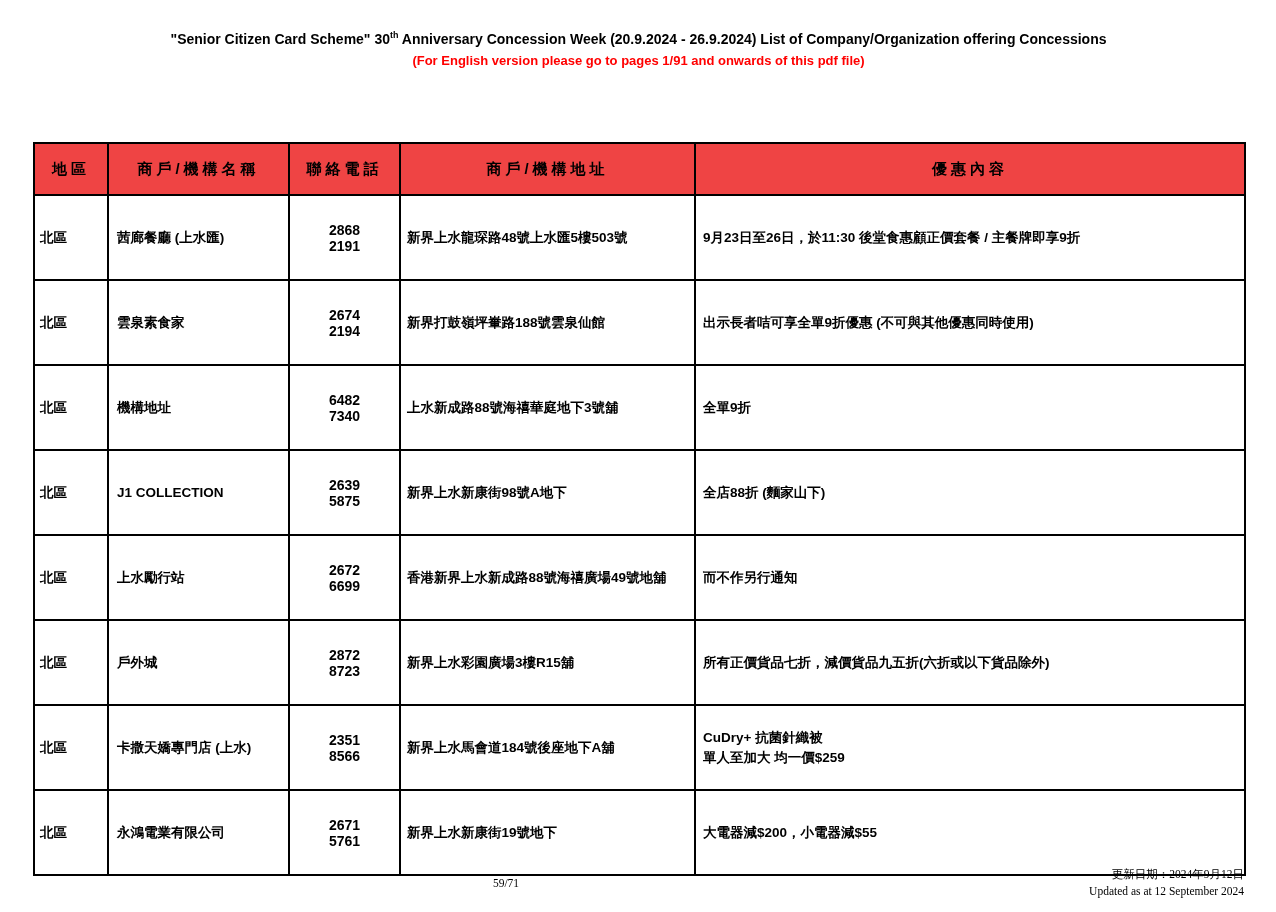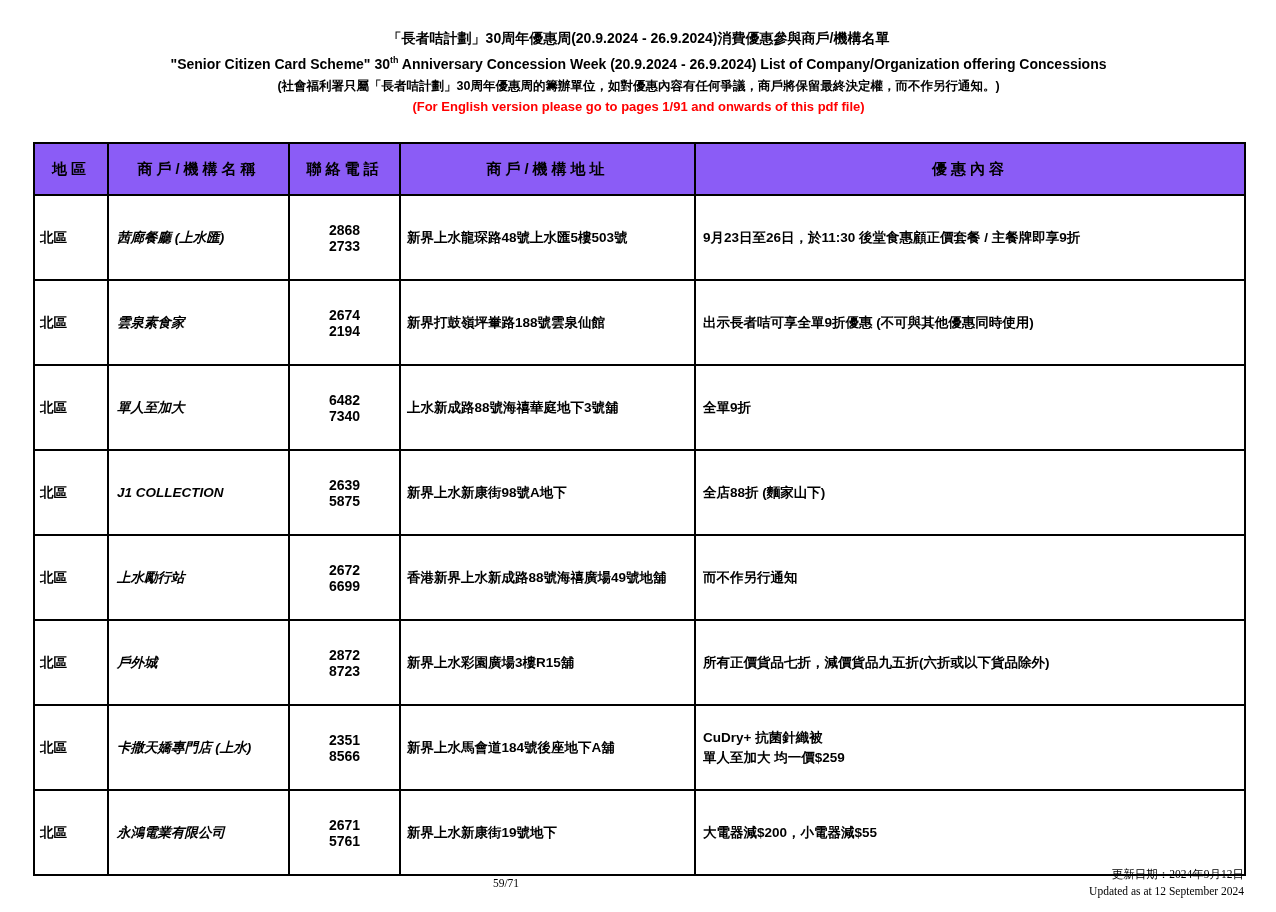--- a/index.html
+++ b/index.html
@@ -55,35 +55,35 @@
     border-collapse: collapse;
     table-layout: fixed;
   }
   .concession-table th,
   .concession-table td {
     border: 2px solid #000;
     font-weight: bold;
     overflow: hidden;
   }
   .concession-table th {
-    background: #8b5cf6;
+    background: #ef4444;
     height: 48px;
     font-size: 15px;
     letter-spacing: 4px;
     text-align: center;
     vertical-align: middle;
   }
   .concession-table td {
     height: 79px;
     font-size: 13.5px;
     vertical-align: middle;
     padding: 2px 22px;
   }
   td.cell-district { text-align: left; padding-left: 5px; }
-  td.cell-name     { text-align: left; padding-left: 8px; font-style: italic; }
+  td.cell-name     { text-align: left; padding-left: 8px; }
   td.cell-phone    { text-align: center; font-size: 14px; }
   td.cell-address  { text-align: left; padding-left: 6px; }
   td.cell-concession {
     text-align: left;
     padding-left: 7px;
     white-space: pre-line;
     line-height: 20px;
   }
   .footer-page {
     position: absolute;
@@ -101,23 +101,21 @@
     text-align: right;
     font-family: "Liberation Serif", serif;
     font-size: 11.5px;
     line-height: 17px;
   }
 </style>
 </head>
 <body>
 
 <div class="title-block">
-  <div class="title-zh">「長者咭計劃」30周年優惠周(20.9.2024 - 26.9.2024)消費優惠參與商戶/機構名單</div>
   <div class="title-en"><span>"Senior Citizen Card Scheme" 30</span><sup>th</sup><span> Anniversary Concession Week (20.9.2024 - 26.9.2024) List of Company/Organization offering Concessions</span></div>
-  <div class="note-zh">(社會福利署只屬「長者咭計劃」30周年優惠周的籌辦單位，如對優惠內容有任何爭議，商戶將保留最終決定權，而不作另行通知。)</div>
   <div class="note-red">(For English version please go to pages 1/91 and onwards of this pdf file)</div>
 </div>
 
 <table class="concession-table">
   <colgroup>
     <col style="width:74px">
     <col style="width:181px">
     <col style="width:111px">
     <col style="width:295px">
     <col style="width:550px">
@@ -128,34 +126,34 @@
       <th>商戶/機構名稱</th>
       <th>聯絡電話</th>
       <th>商戶/機構地址</th>
       <th>優惠內容</th>
     </tr>
   </thead>
   <tbody>
     <tr>
       <td class="cell-district">北區</td>
       <td class="cell-name">茜廊餐廳 (上水匯)</td>
-      <td class="cell-phone">2868 2733</td>
+      <td class="cell-phone">2868 2191</td>
       <td class="cell-address">新界上水龍琛路48號上水匯5樓503號</td>
       <td class="cell-concession">9月23日至26日，於11:30 後堂食惠顧正價套餐 / 主餐牌即享9折</td>
     </tr>
     <tr>
       <td class="cell-district">北區</td>
       <td class="cell-name">雲泉素食家</td>
       <td class="cell-phone">2674 2194</td>
       <td class="cell-address">新界打鼓嶺坪輋路188號雲泉仙館</td>
       <td class="cell-concession">出示長者咭可享全單9折優惠 (不可與其他優惠同時使用)</td>
     </tr>
     <tr>
       <td class="cell-district">北區</td>
-      <td class="cell-name">單人至加大</td>
+      <td class="cell-name">機構地址</td>
       <td class="cell-phone">6482 7340</td>
       <td class="cell-address">上水新成路88號海禧華庭地下3號舖</td>
       <td class="cell-concession">全單9折</td>
     </tr>
     <tr>
       <td class="cell-district">北區</td>
       <td class="cell-name">J1 COLLECTION</td>
       <td class="cell-phone">2639 5875</td>
       <td class="cell-address">新界上水新康街98號A地下</td>
       <td class="cell-concession">全店88折 (麵家山下)</td>

